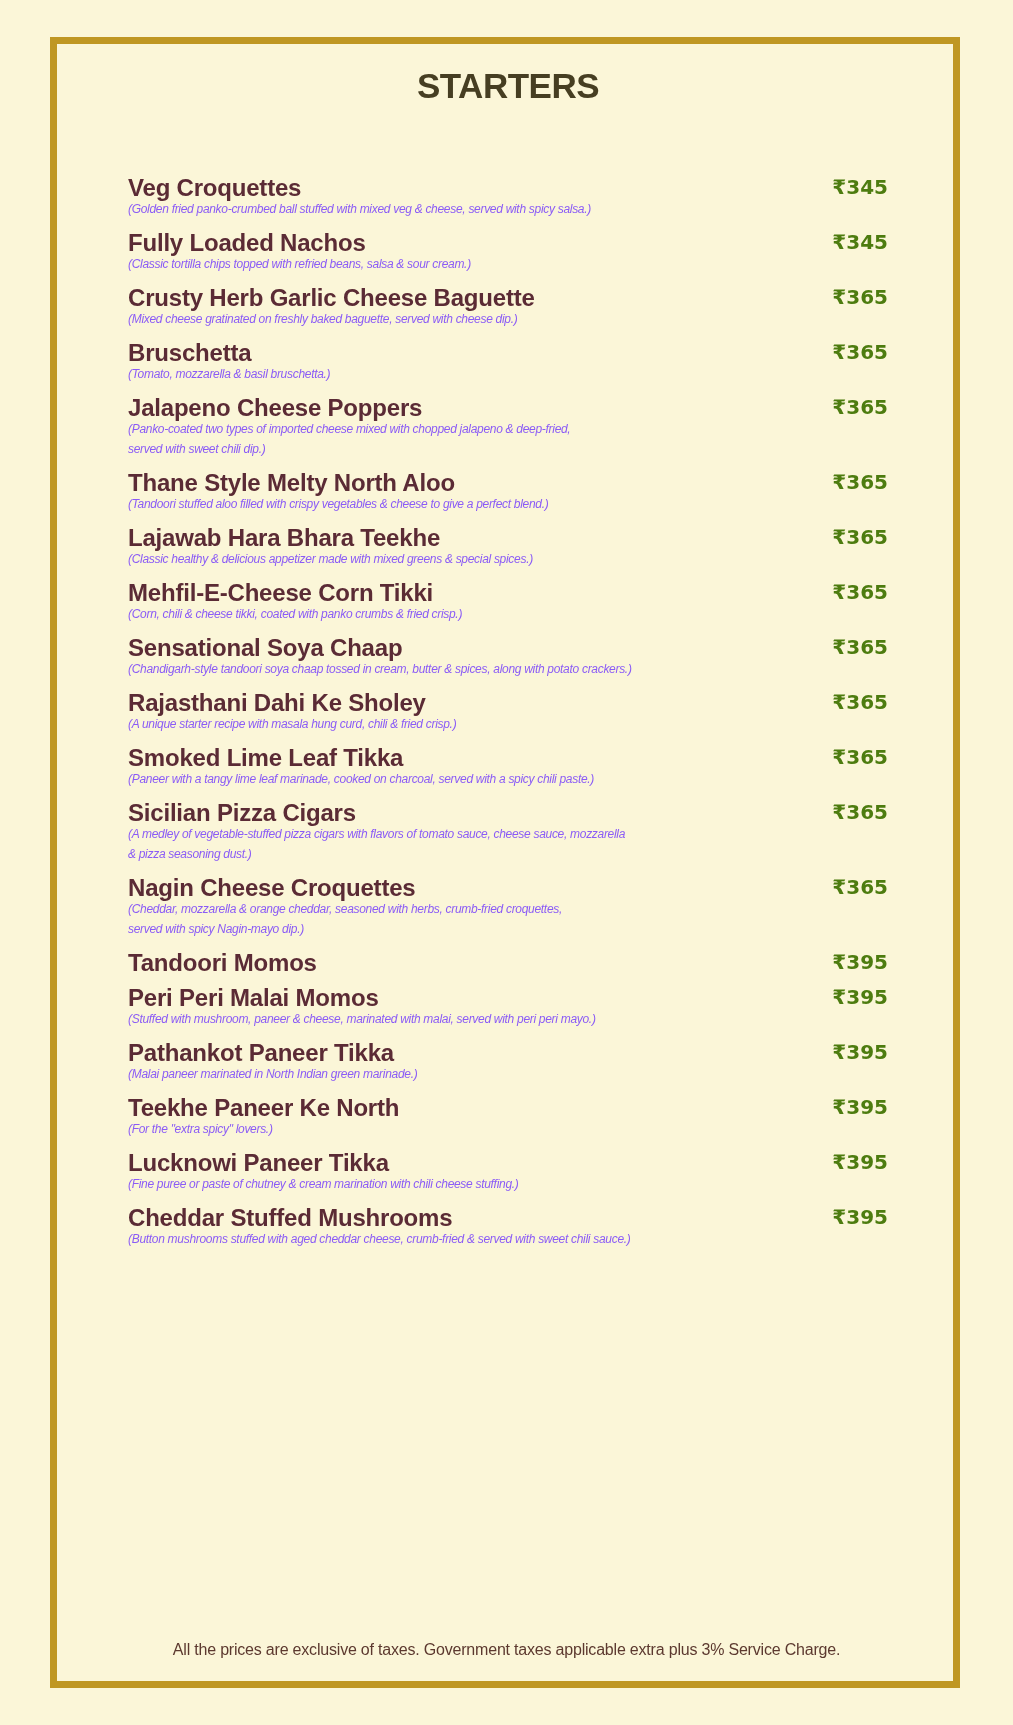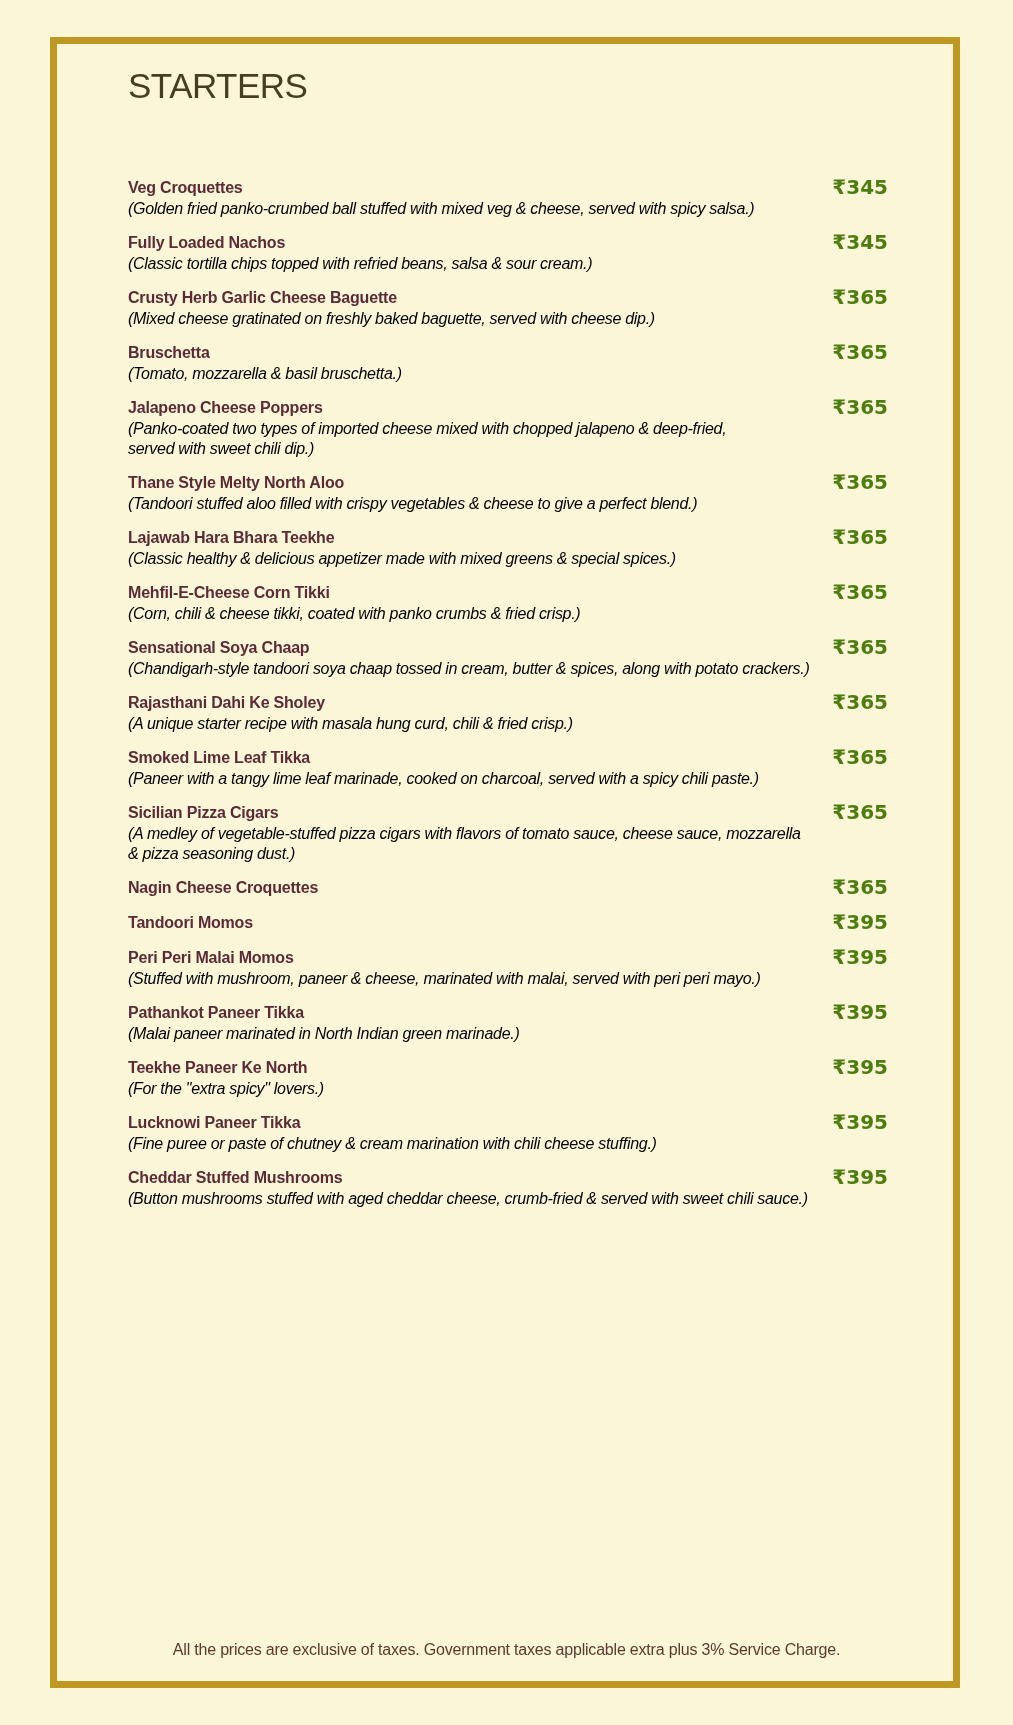--- a/index.html
+++ b/index.html
@@ -24,46 +24,46 @@
     border: 7px solid #bf9723;
   }
   .content {
     position: absolute;
     left: 128px;
     right: 125px;
     top: 0;
   }
   .page-title {
     margin: 66px 0 0 0;
-    text-align: left;
+    text-align: center;
     font-size: 35px;
-    font-weight: 400;
+    font-weight: 700;
     letter-spacing: -0.5px;
     line-height: 40px;
     color: #463e22;
   }
   .menu-list {
     margin-top: 70px;
   }
   .menu-item {
     position: relative;
     margin-bottom: 12px;
   }
   .item-name {
-    font-size: 16px;
+    font-size: 24px;
     font-weight: 700;
     line-height: 23px;
     color: #5b2b35;
     letter-spacing: -0.2px;
   }
   .item-desc {
-    font-size: 16px;
+    font-size: 12px;
     font-style: italic;
     line-height: 20px;
-    color: #000000;
+    color: #8b5cf6;
     letter-spacing: -0.3px;
     white-space: pre-line;
   }
   .item-price {
     position: absolute;
     right: 0;
     top: 0;
     font-size: 20px;
     font-weight: 700;
     line-height: 23px;
@@ -186,20 +186,22 @@
       <div class="item-name">Sicilian Pizza Cigars</div>
       <div class="item-desc">(A medley of vegetable-stuffed pizza cigars with flavors of tomato sauce, cheese sauce, mozzarella
 &amp; pizza seasoning dust.)</div>
     </div>
     <div class="item-price">₹365</div>
   </div>
 
   <div class="menu-item">
     <div class="item-text">
       <div class="item-name">Nagin Cheese Croquettes</div>
+      <div class="item-desc">(Cheddar, mozzarella &amp; orange cheddar, seasoned with herbs, crumb-fried croquettes,
+served with spicy Nagin-mayo dip.)</div>
     </div>
     <div class="item-price">₹365</div>
   </div>
 
   <div class="menu-item">
     <div class="item-text">
       <div class="item-name">Tandoori Momos</div>
     </div>
     <div class="item-price">₹395</div>
   </div>

